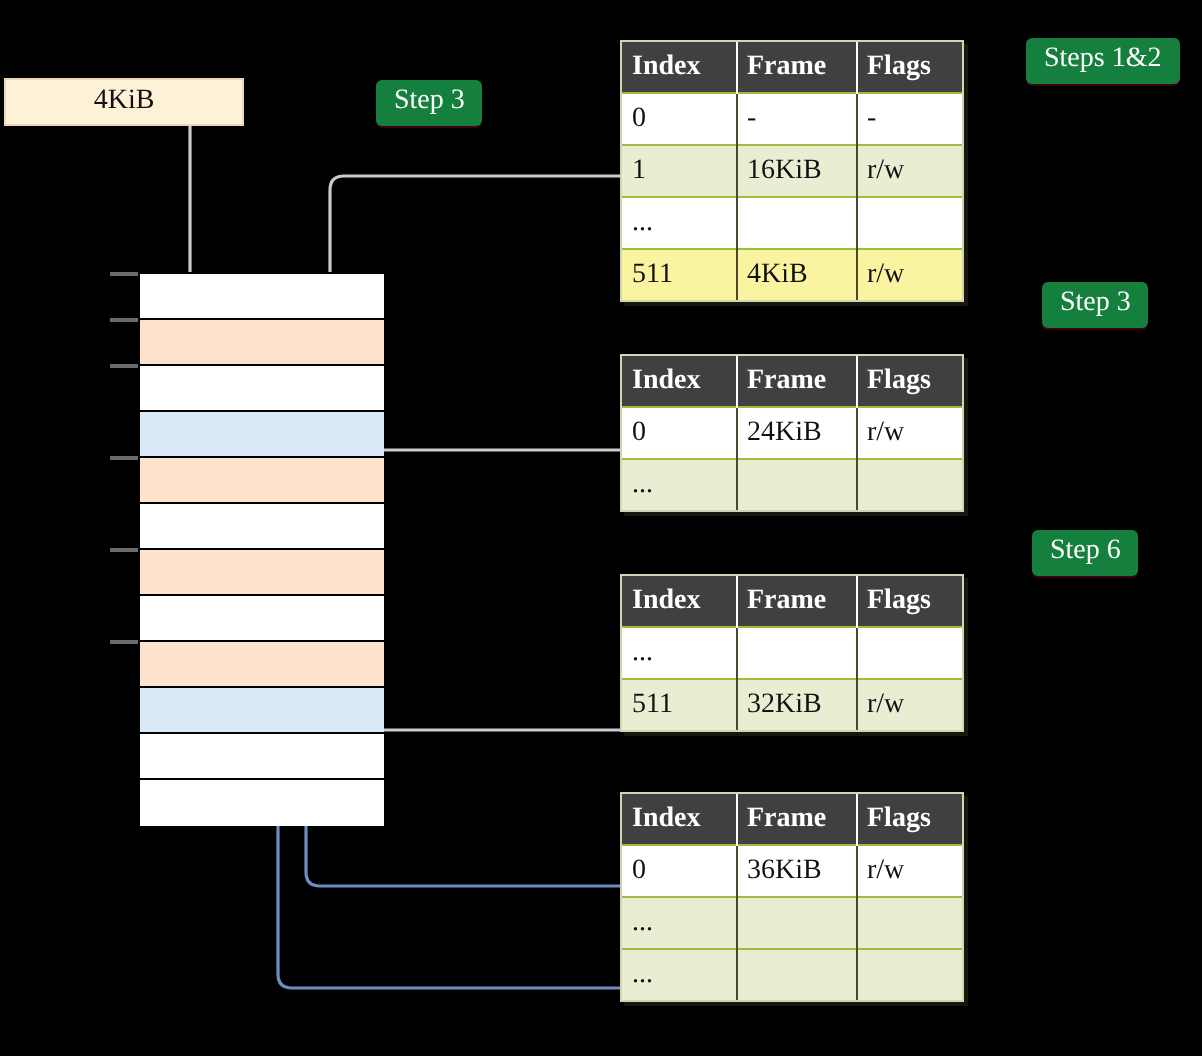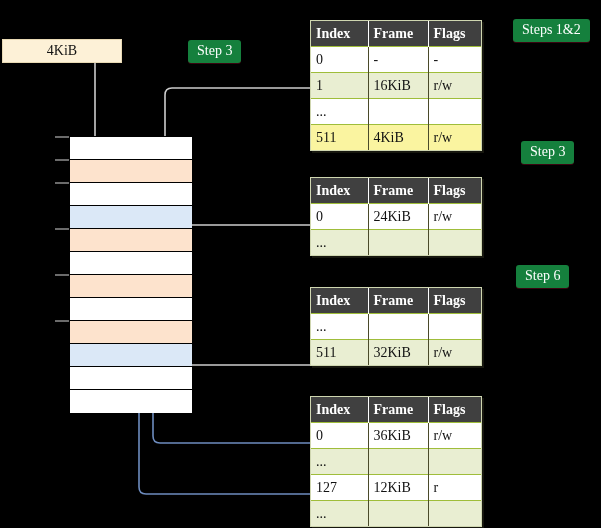--- a/index.html
+++ b/index.html
@@ -225,25 +225,20 @@
           <tr class="">
             <td>0</td>
             <td>36KiB</td>
             <td>r/w</td>
           </tr>
           <tr class="alt">
             <td>...</td>
             <td></td>
             <td></td>
           </tr>
-          <tr class="">
-            <td>127</td>
-            <td>12KiB</td>
-            <td>r</td>
-          </tr>
           <tr class="alt">
             <td>...</td>
             <td></td>
             <td></td>
           </tr>
         </tbody>
       </table>
     </div>
 
 </div>

